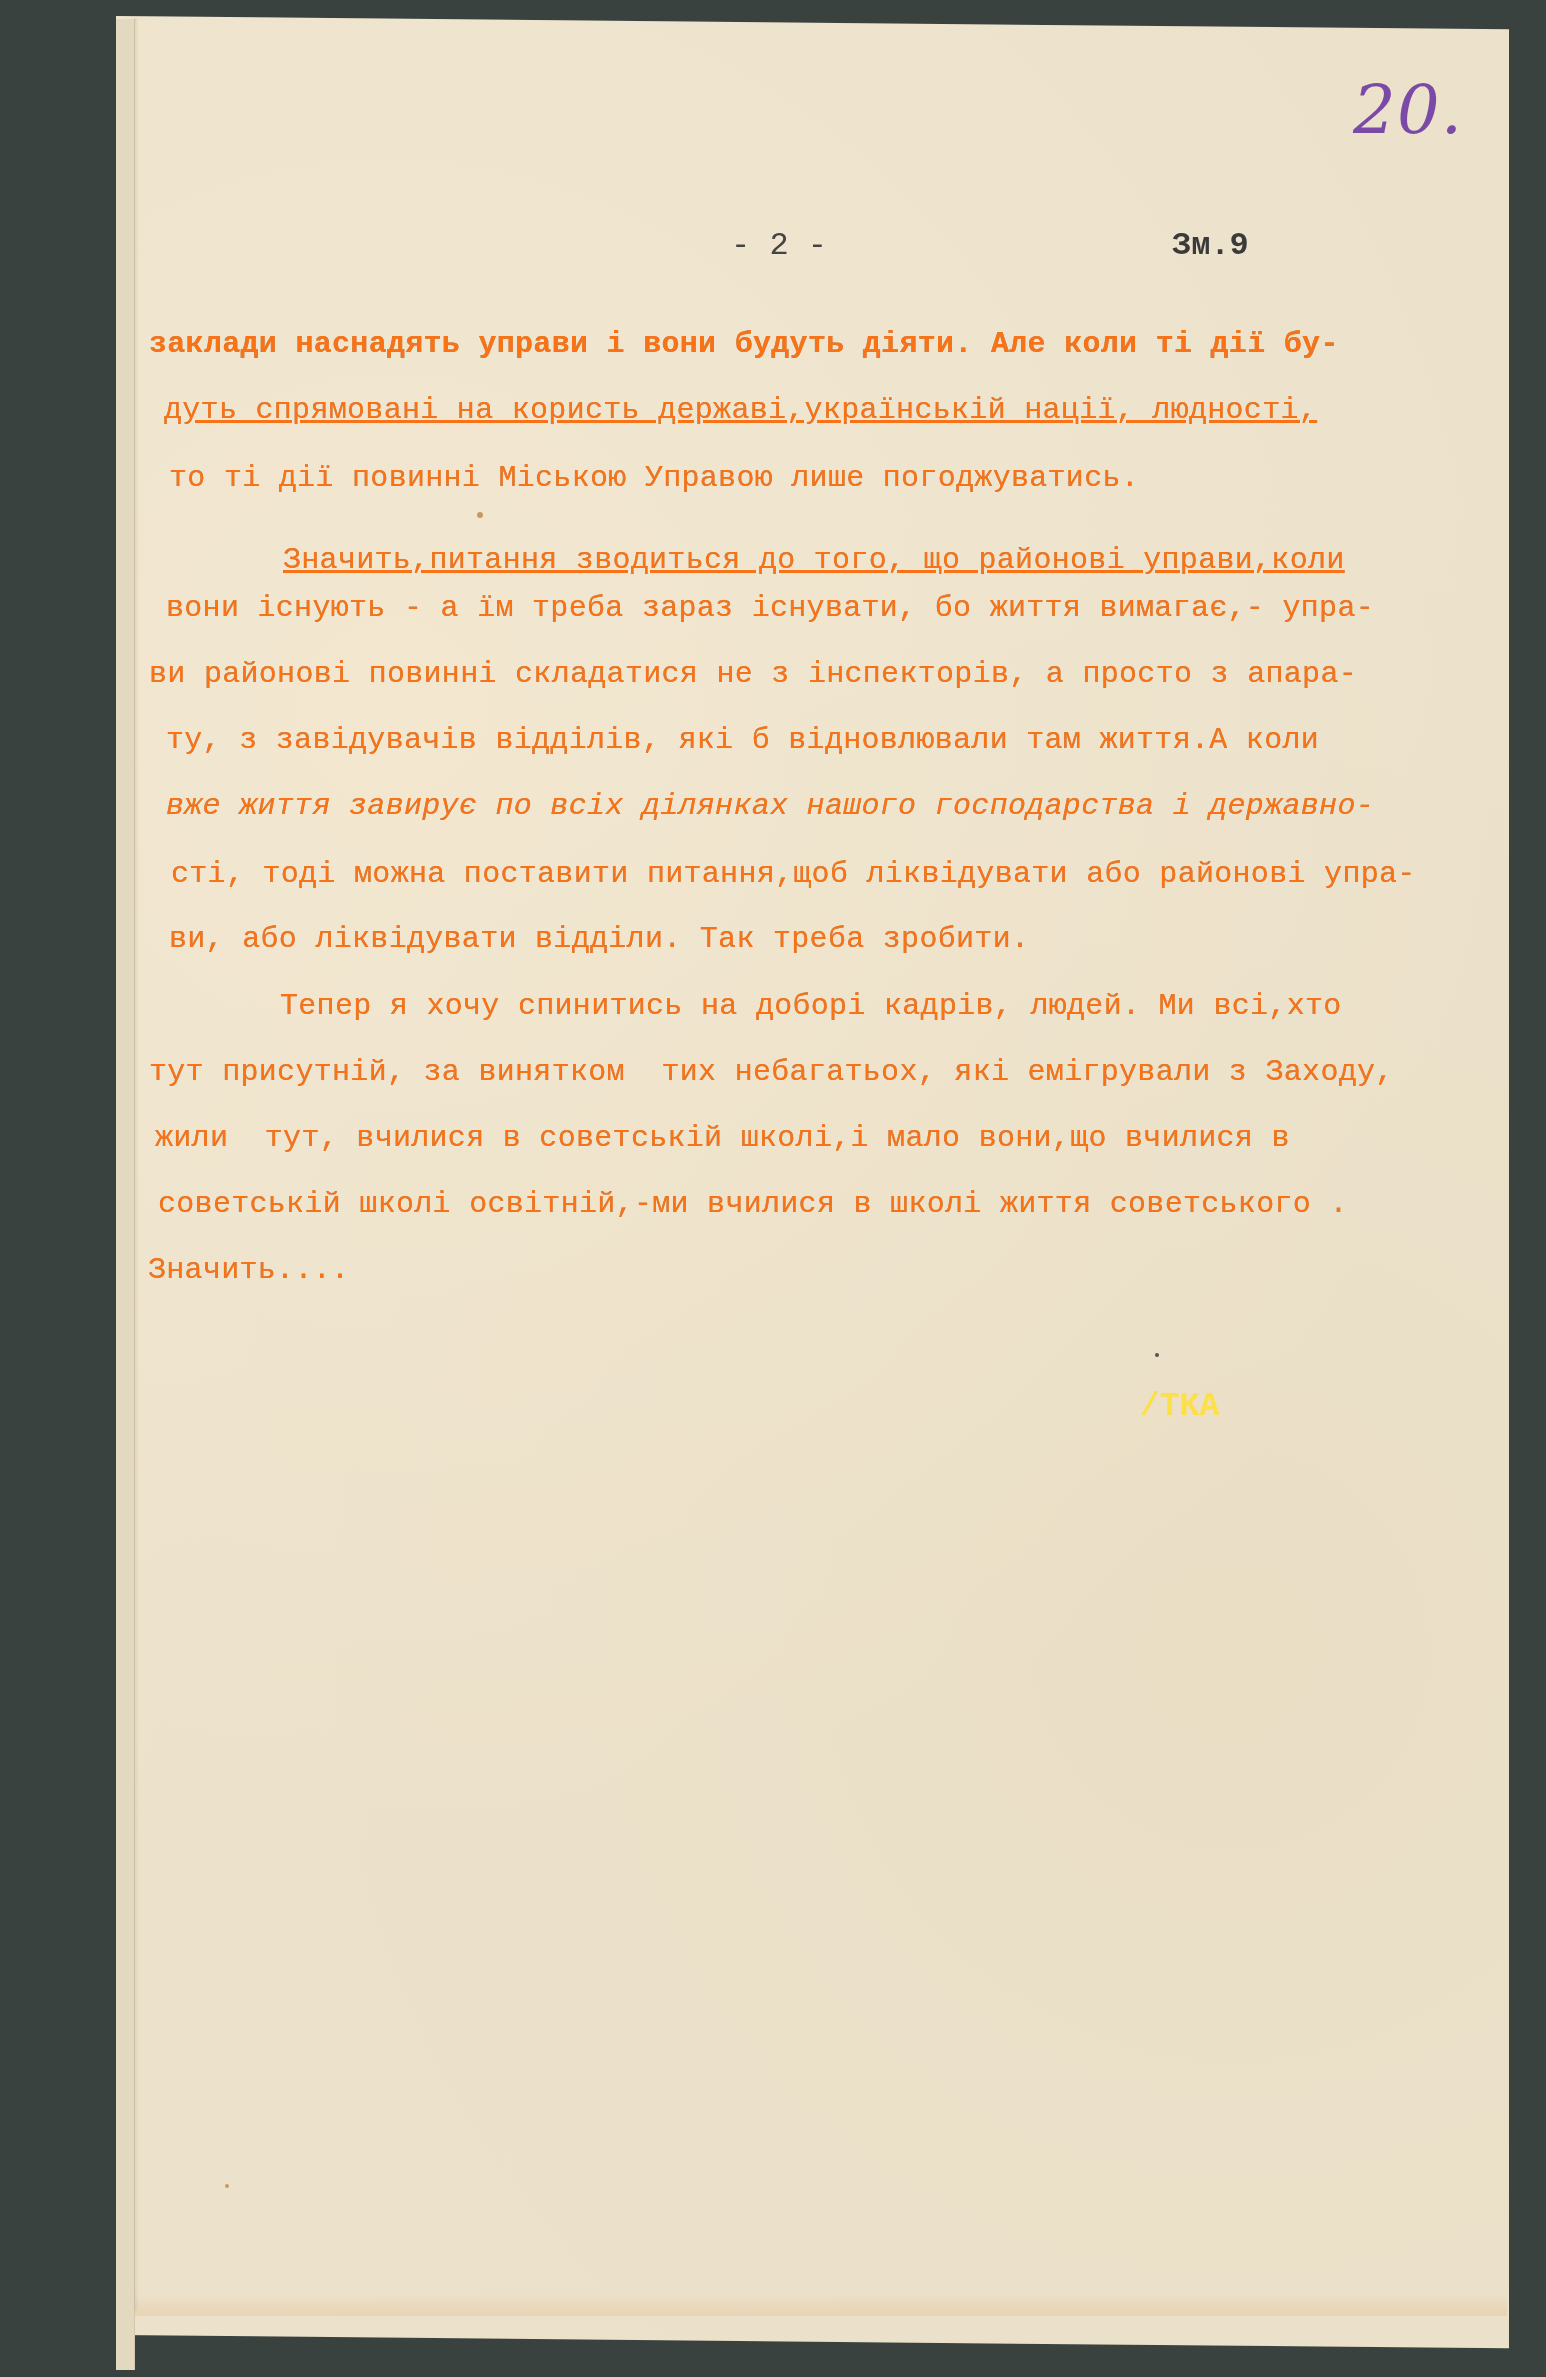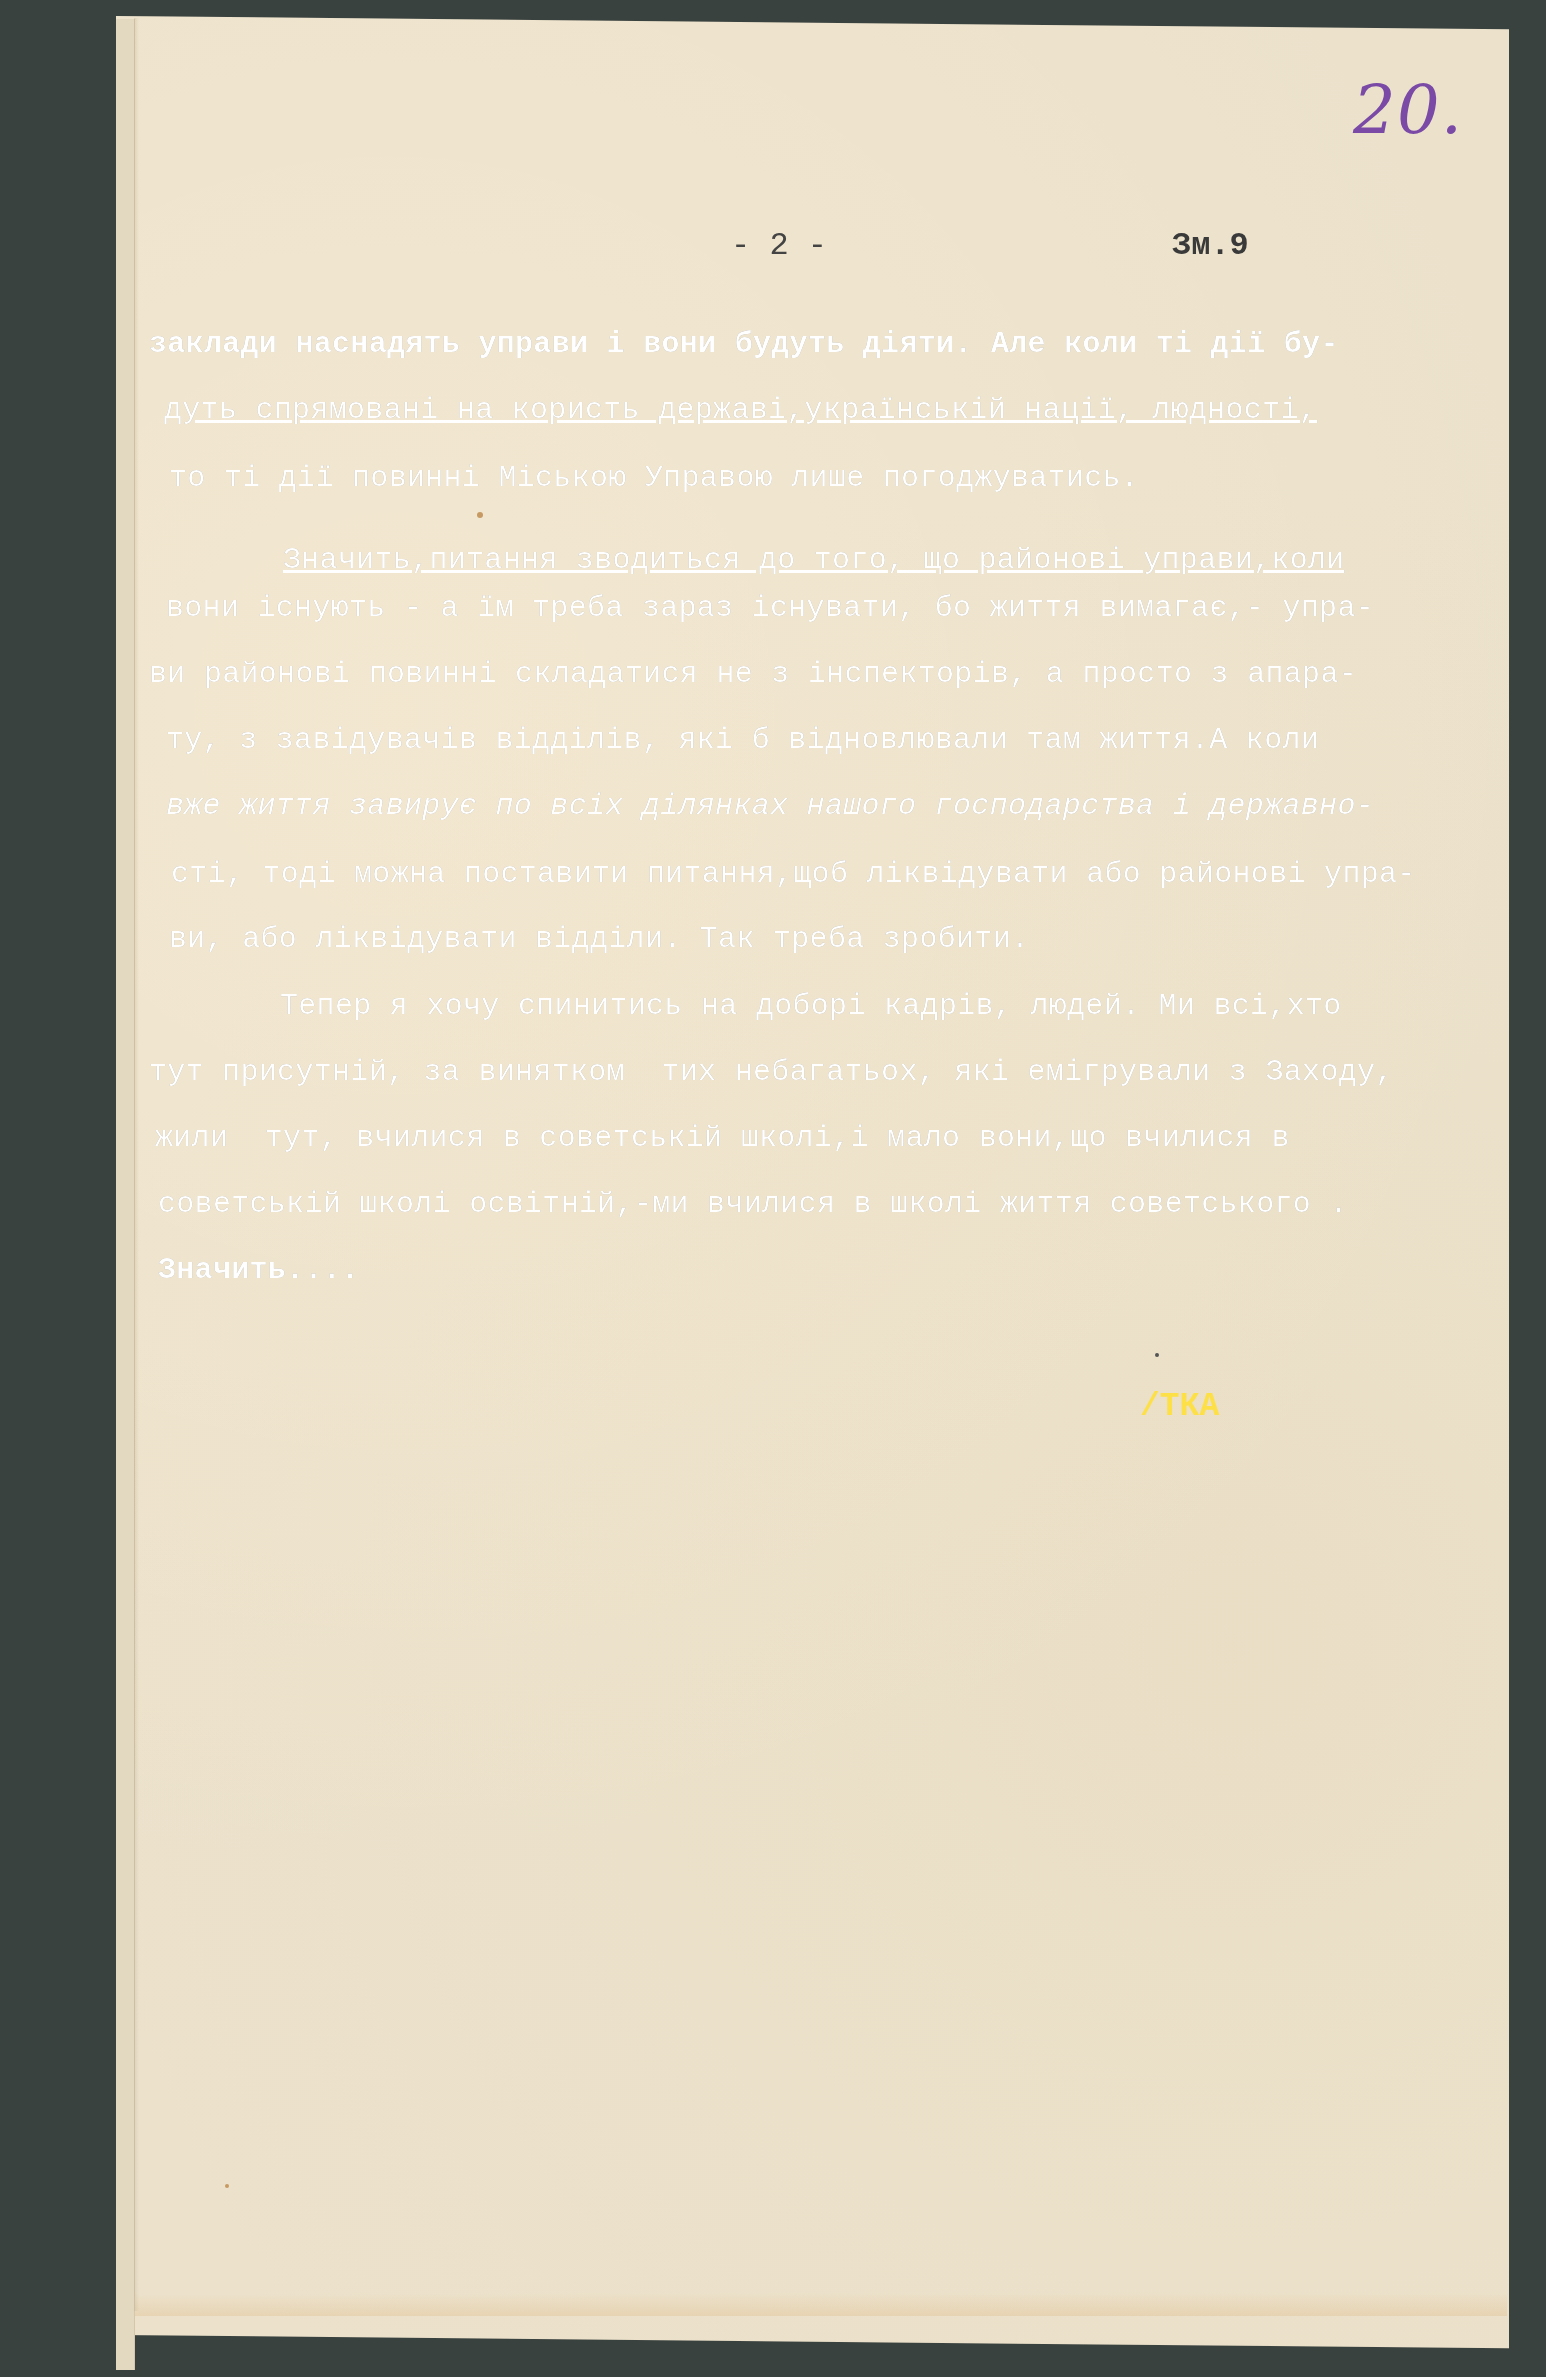--- a/index.html
+++ b/index.html
@@ -89,21 +89,21 @@
     font-size: 32px;
     color: #3a3a3a;
     font-weight: bold;
     white-space: pre;
   }
   .line {
     position: absolute;
     font-size: 30px;
     white-space: pre;
     letter-spacing: 0.3px;
-    color: #ffffff;
+    color: #f97316;
     text-shadow: 0 0 0.6px rgba(60,60,60,0.5);
   }
   .line.bold {
     font-weight: bold;
   }
   .signature {
     position: absolute;
     left: 1140px;
     top: 1388px;
     font-size: 33px;
@@ -139,21 +139,21 @@
     <div class="line" style="left: 166px; top: 591px;">вони існують - а їм треба зараз існувати, бо життя вимагає,- упра-</div>
     <div class="line" style="left: 149px; top: 657px;">ви районові повинні складатися не з інспекторів, а просто з апара-</div>
     <div class="line" style="left: 166px; top: 723px;">ту, з завідувачів відділів, які б відновлювали там життя.А коли</div>
     <div class="line" style="left: 166px; top: 789px; font-style: italic;">вже життя завирує по всіх ділянках нашого господарства і державно-</div>
     <div class="line" style="left: 171px; top: 857px;">сті, тоді можна поставити питання,щоб ліквідувати або районові упра-</div>
     <div class="line" style="left: 169px; top: 922px;">ви, або ліквідувати відділи. Так треба зробити.</div>
     <div class="line" style="left: 280px; top: 989px;">Тепер я хочу спинитись на доборі кадрів, людей. Ми всі,хто</div>
     <div class="line" style="left: 149px; top: 1055px;">тут присутній, за винятком  тих небагатьох, які емігрували з Заходу,</div>
     <div class="line" style="left: 155px; top: 1121px;">жили  тут, вчилися в советській школі,і мало вони,що вчилися в</div>
     <div class="line" style="left: 158px; top: 1187px;">советській школі освітній,-ми вчилися в школі життя советського .</div>
-    <div class="line" style="left: 158px; top: 1253px; font-weight: bold;">Значить....</div>
+    <div class="line" style="left: 148px; top: 1253px;">Значить....</div>
   </div>
 
   <div class="signature">/ТКА</div>
 
   <div class="speck" style="left:477px;top:512px;width:6.4px;height:6.4px;"></div>
   <div class="speck" style="left:225px;top:2184px;width:3.9px;height:3.9px;"></div>
   <div class="speck" style="left:1155px;top:1353px;width:3.9px;height:3.9px;background:#555;"></div>
 </div>
 
 

